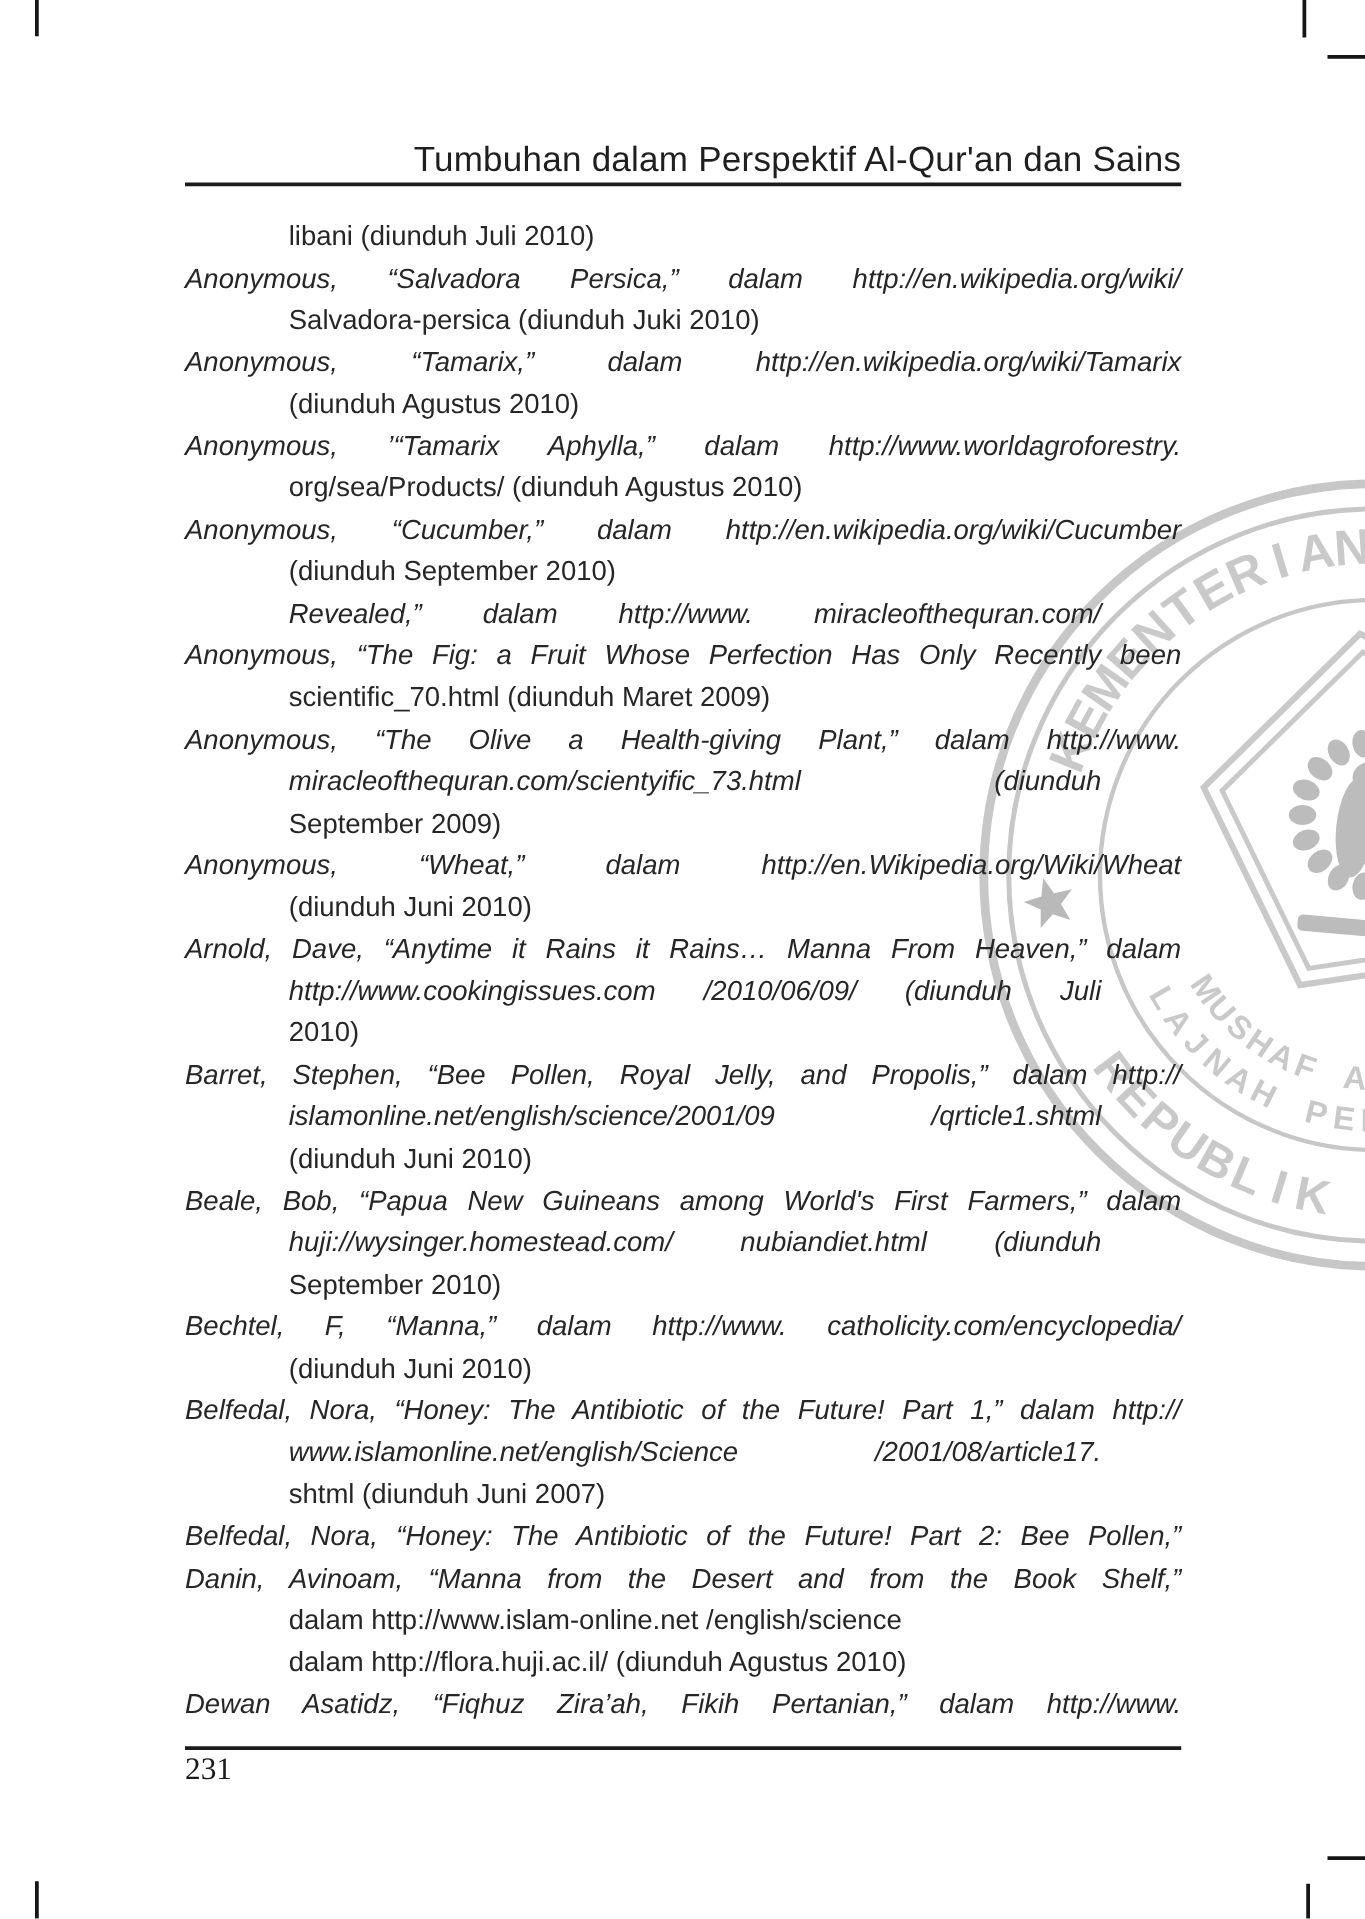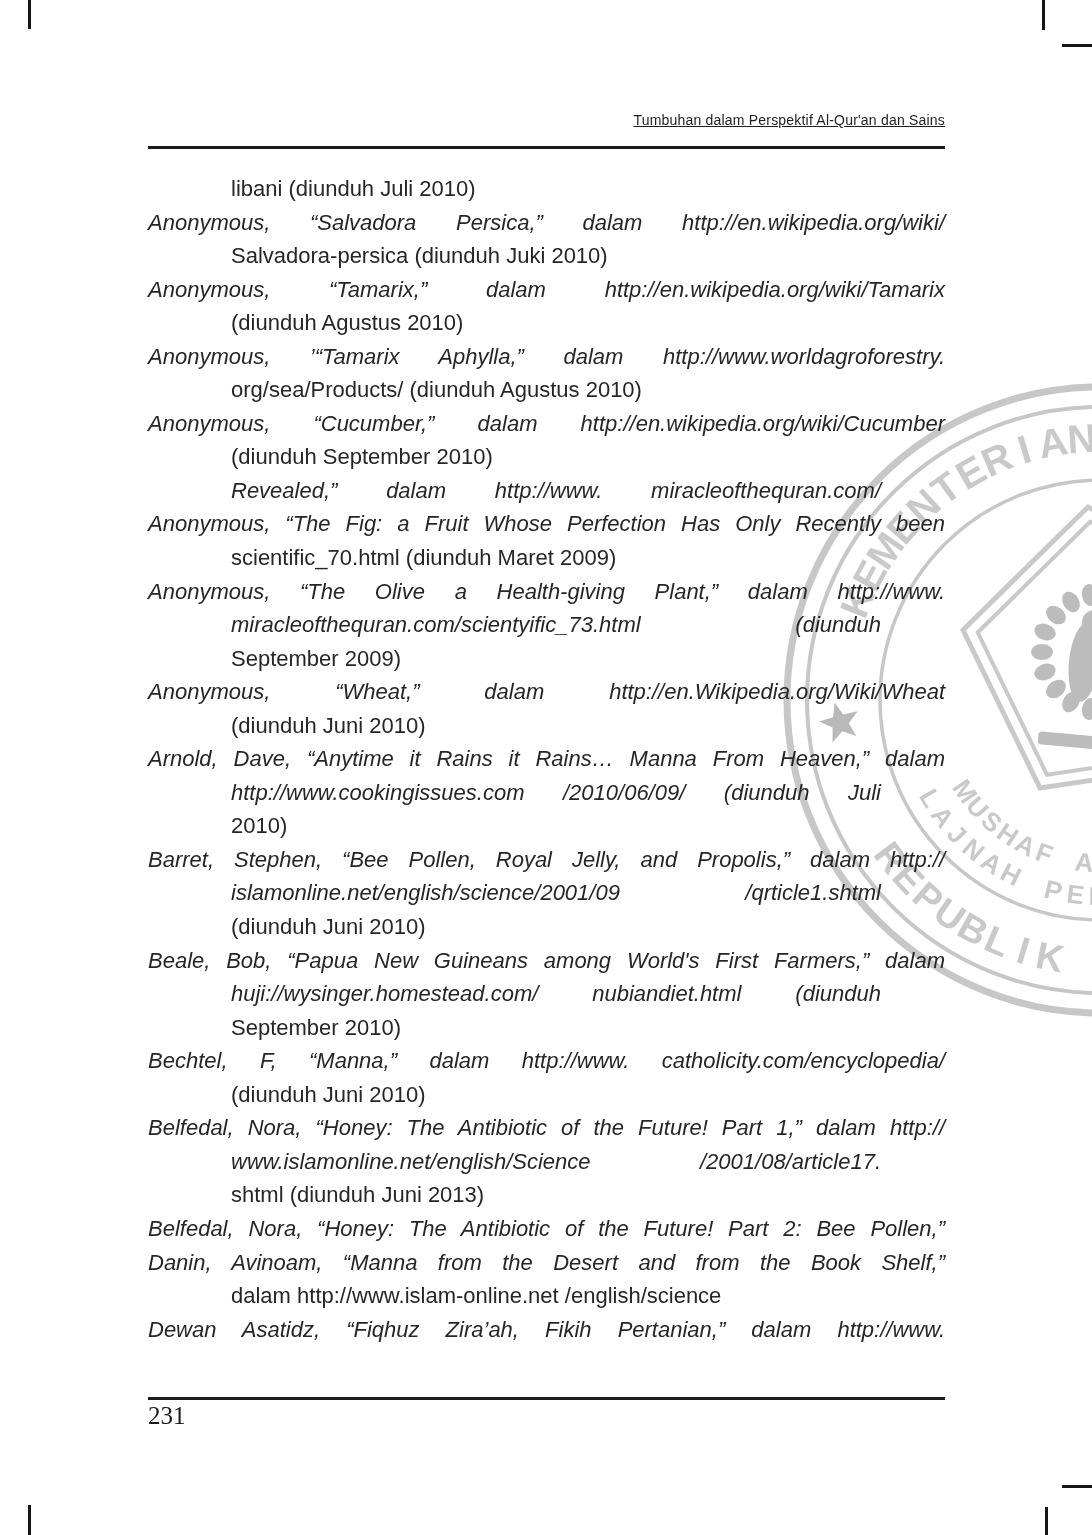--- a/index.html
+++ b/index.html
@@ -12,21 +12,21 @@
   .stamp-svg { position:absolute; left:0; top:0; width:1092px; height:1535px; z-index:0; }
   .wm-letter { fill:var(--wm); font-family:"Liberation Sans",sans-serif; font-weight:bold;
                text-anchor:middle; dominant-baseline:central; opacity:.95; }
   .wm-line  { fill:none; stroke:var(--wm); }
   .wm-fill  { fill:var(--wm-dark); stroke:none; }
 
   .content { position:absolute; left:0; top:0; width:100%; height:100%; z-index:1; }
 
   .header-title {
     position:absolute; left:148px; top:112px; width:797px;
-    text-align:right; font-size:14px; color:#1f1f1f; letter-spacing:.2px;text-decoration:underline;
+    text-align:right; font-size:28px; color:#1f1f1f; letter-spacing:.2px;
   }
   .rule { position:absolute; left:148px; width:797px; height:3px; background:var(--rule); }
   .rule-top    { top:146px; }
   .rule-bottom { top:1397px; }
 
   .bib { position:absolute; left:148px; top:172px; width:797px; font-size:22px; color:var(--ink); }
   .bib-line { line-height:33.55px; height:33.55px; white-space:normal; }
   .bib-line.just   { text-align:justify; text-align-last:justify;font-style:italic; }
   .bib-line.nojust { text-align:left; }
   .bib-line.ind    { margin-left:83px; width:650px; }
@@ -151,23 +151,24 @@
         <div class="bib-line just">Barret, Stephen, “Bee Pollen, Royal Jelly, and Propolis,” dalam http://</div>
         <div class="bib-line just ind">islamonline.net/english/science/2001/09 /qrticle1.shtml</div>
         <div class="bib-line nojust ind">(diunduh Juni 2010)</div>
         <div class="bib-line just">Beale, Bob, “Papua New Guineans among World's First Farmers,” dalam</div>
         <div class="bib-line just ind">huji://wysinger.homestead.com/ nubiandiet.html (diunduh</div>
         <div class="bib-line nojust ind">September 2010)</div>
         <div class="bib-line just">Bechtel, F, “Manna,” dalam http://www. catholicity.com/encyclopedia/</div>
         <div class="bib-line nojust ind">(diunduh Juni 2010)</div>
         <div class="bib-line just">Belfedal, Nora, “Honey: The Antibiotic of the Future! Part 1,” dalam http://</div>
         <div class="bib-line just ind">www.islamonline.net/english/Science /2001/08/article17.</div>
-        <div class="bib-line nojust ind">shtml (diunduh Juni 2013)</div>
+        <div class="bib-line nojust ind">shtml (diunduh Juni 2007)</div>
         <div class="bib-line just">Belfedal, Nora, “Honey: The Antibiotic of the Future! Part 2: Bee Pollen,”</div>
         <div class="bib-line just">Danin, Avinoam, “Manna from the Desert and from the Book Shelf,”</div>
         <div class="bib-line nojust ind">dalam http://www.islam-online.net /english/science</div>
+        <div class="bib-line nojust ind">dalam http://flora.huji.ac.il/ (diunduh Agustus 2010)</div>
         <div class="bib-line just">Dewan Asatidz, “Fiqhuz Zira’ah, Fikih Pertanian,” dalam http://www.</div>
       </div>
 
     <div class="rule rule-bottom"></div>
     <div class="page-number">231</div>
   </div>
 </div>
 
 </body></html>

